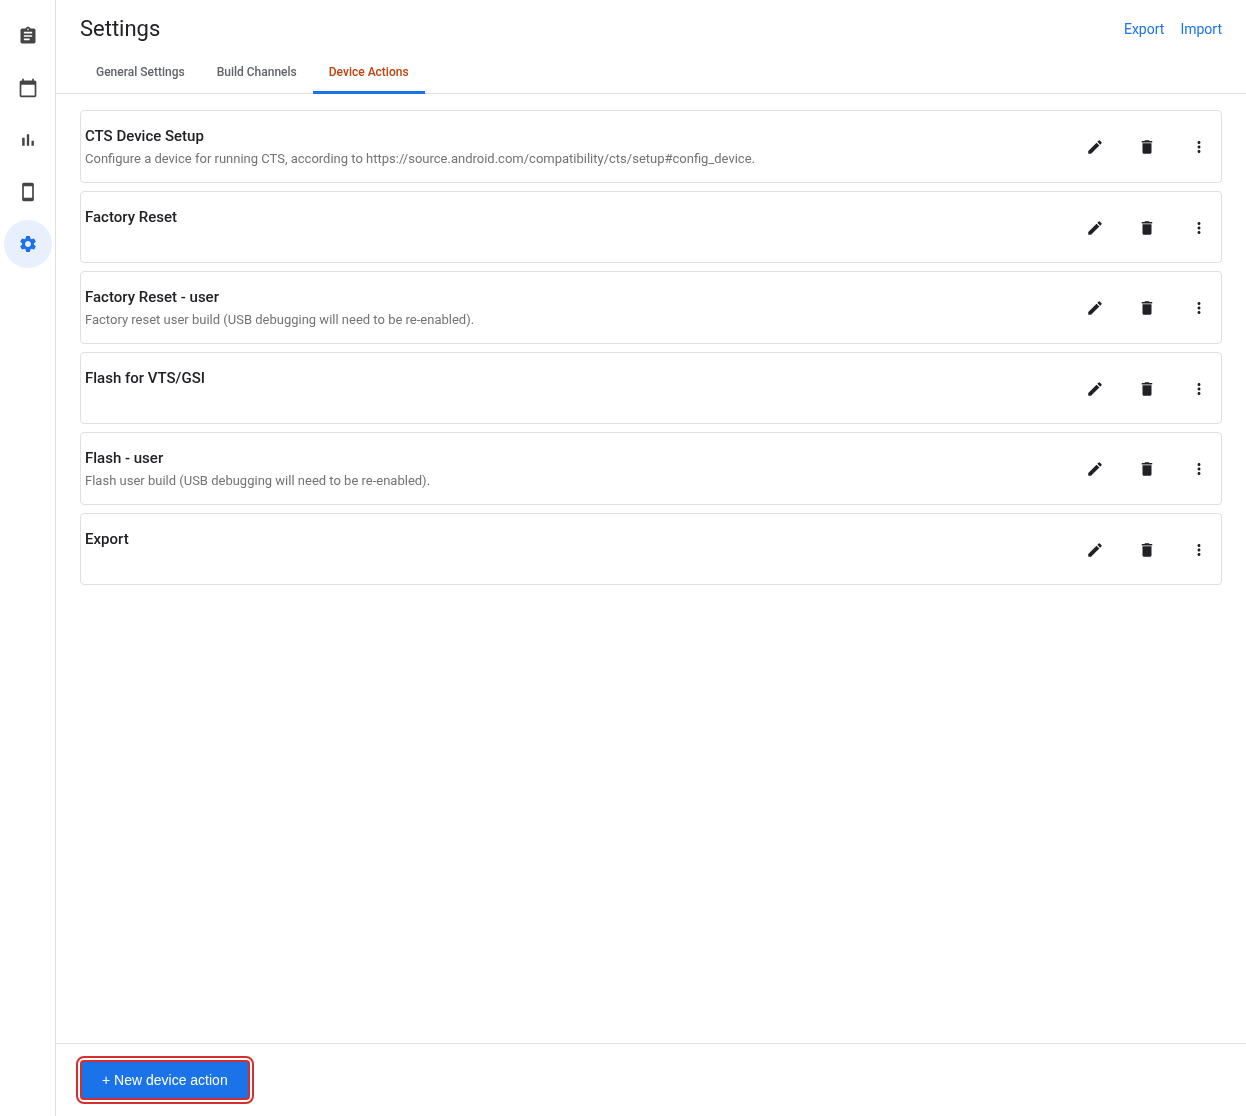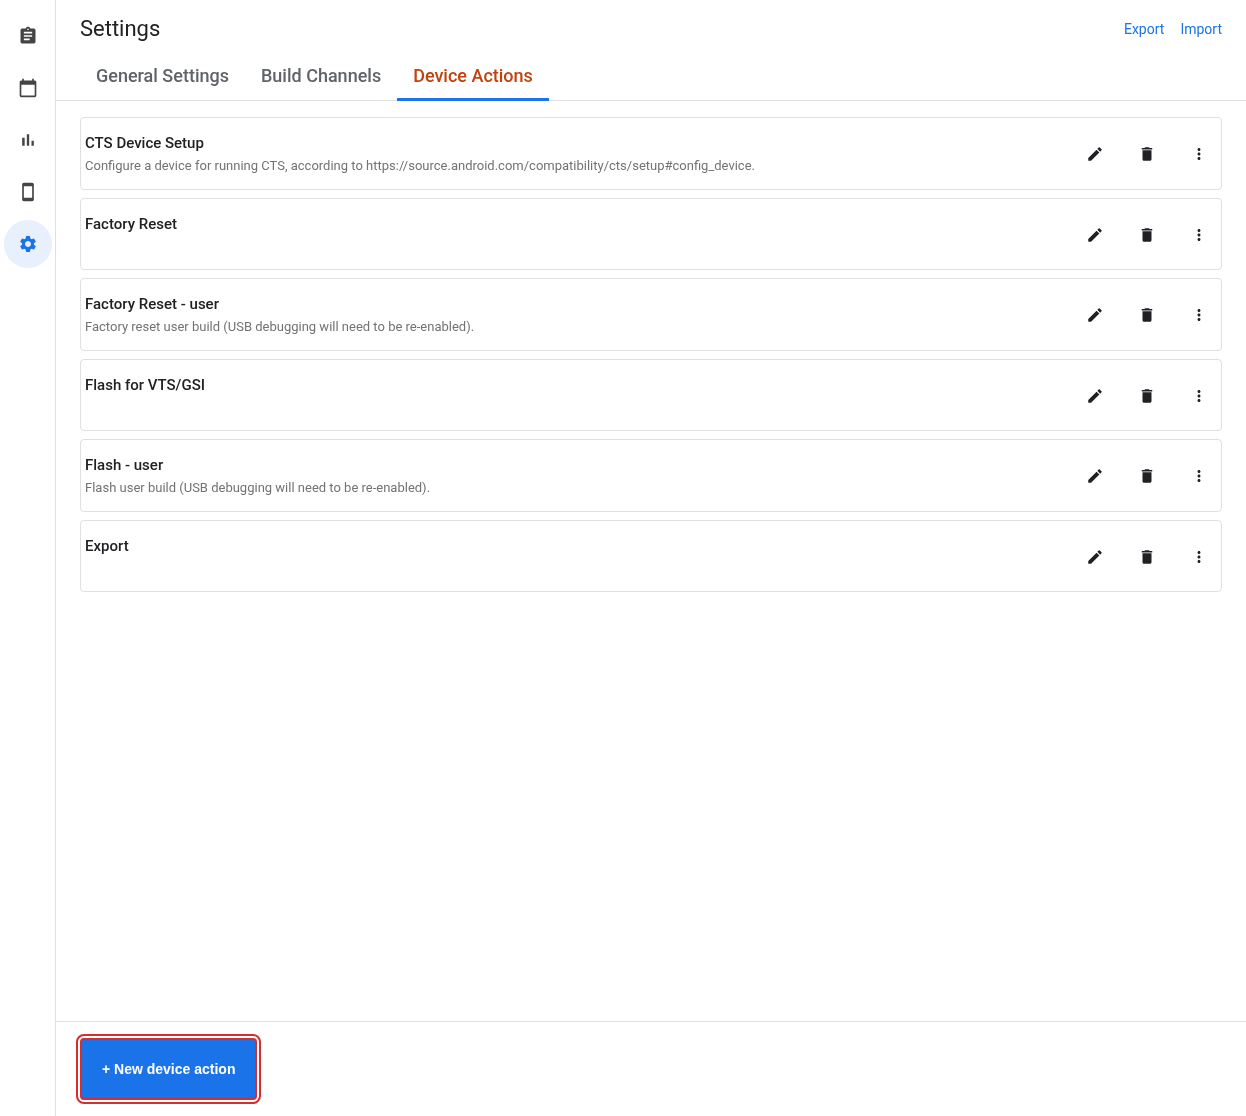--- a/index.html
+++ b/index.html
@@ -65,21 +65,21 @@
     
     .tabs {
       display: flex;
       padding: 0 24px;
       border-bottom: 1px solid #e0e0e0;
       margin-top: 12px;
       flex-shrink: 0;
     }
     .tab {
       padding: 12px 16px;
-      font-size: 18px;
+      font-size: 12px;
       color: #5f6368;
       cursor: pointer;
       border-bottom: 3px solid transparent;
       margin-bottom: -1px;
       font-weight: 500;
       text-transform: none;
     }
     .tab.active {
       color: #c2410c;
       border-bottom-color: #1a73e8;
@@ -138,23 +138,23 @@
     .footer {
       padding: 16px 24px;
       border-top: 1px solid #e0e0e0;
       flex-shrink: 0;
     }
     .new-action-btn {
       background: #1a73e8;
       color: #fff;
       border: 2px solid #d32f2f;
       border-radius: 4px;
-      padding: 21px 20px;
+      padding: 10px 20px;
       font-size: 14px;
-      font-weight: 700;
+      font-weight: 400;
       cursor: pointer;
       outline: 2px solid #d32f2f;
       outline-offset: 2px;
     }
 
     
     svg { width: 20px; height: 20px; fill: currentColor; }
     .pencil-icon svg { width: 18px; height: 18px; }
     .trash-icon svg { width: 18px; height: 18px; }
     .more-icon svg { width: 18px; height: 18px; }

